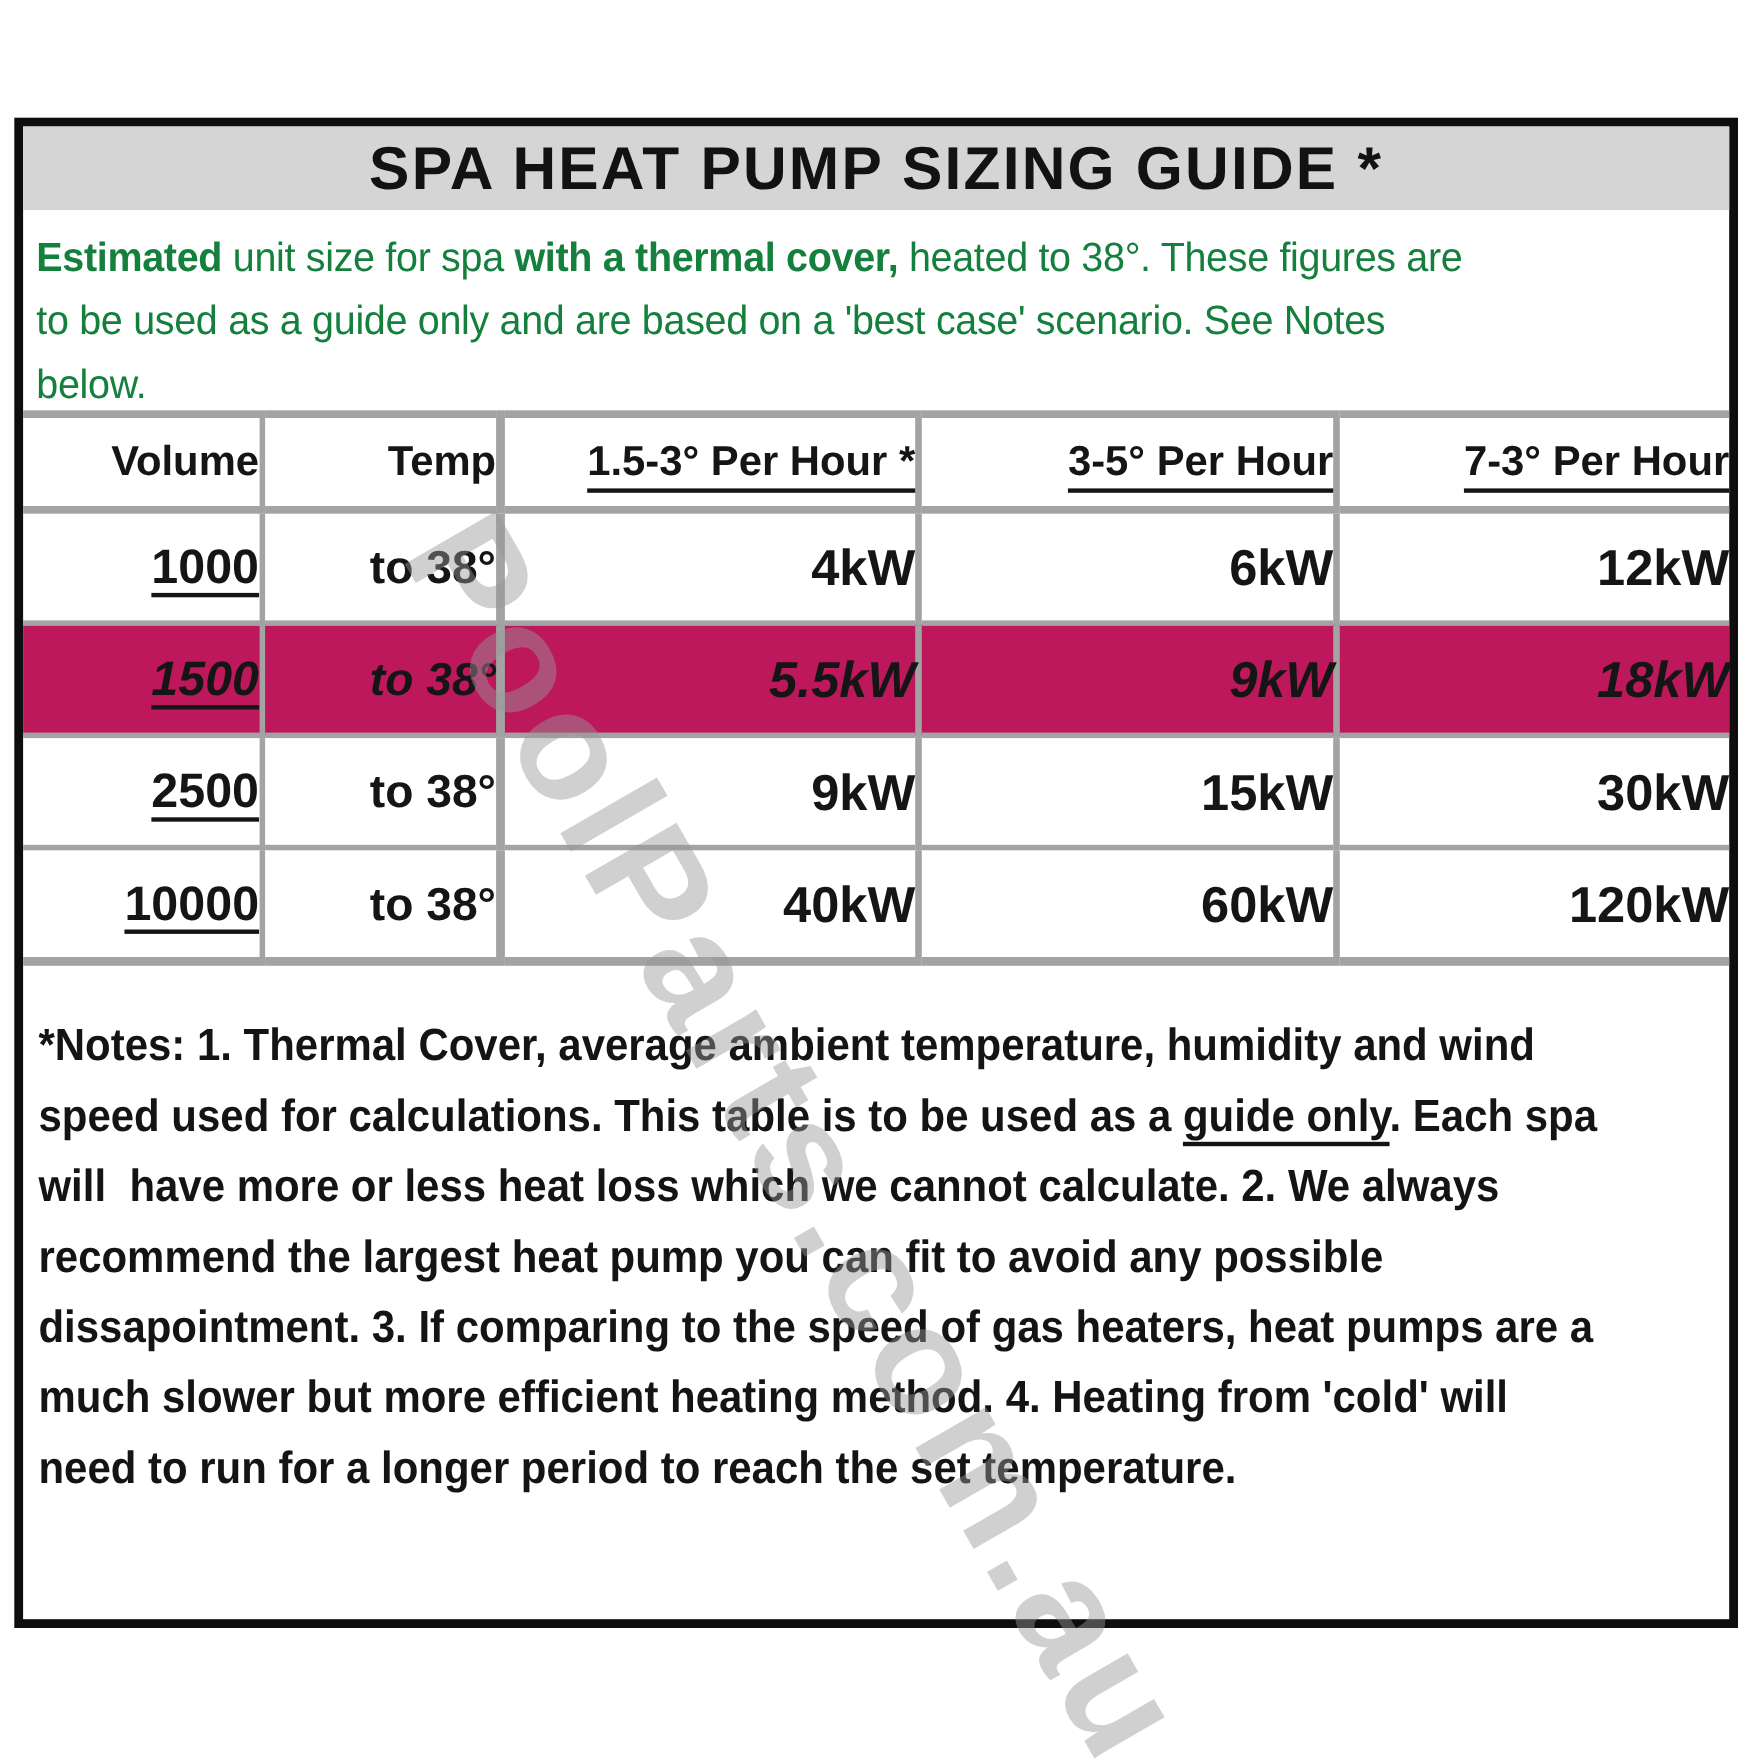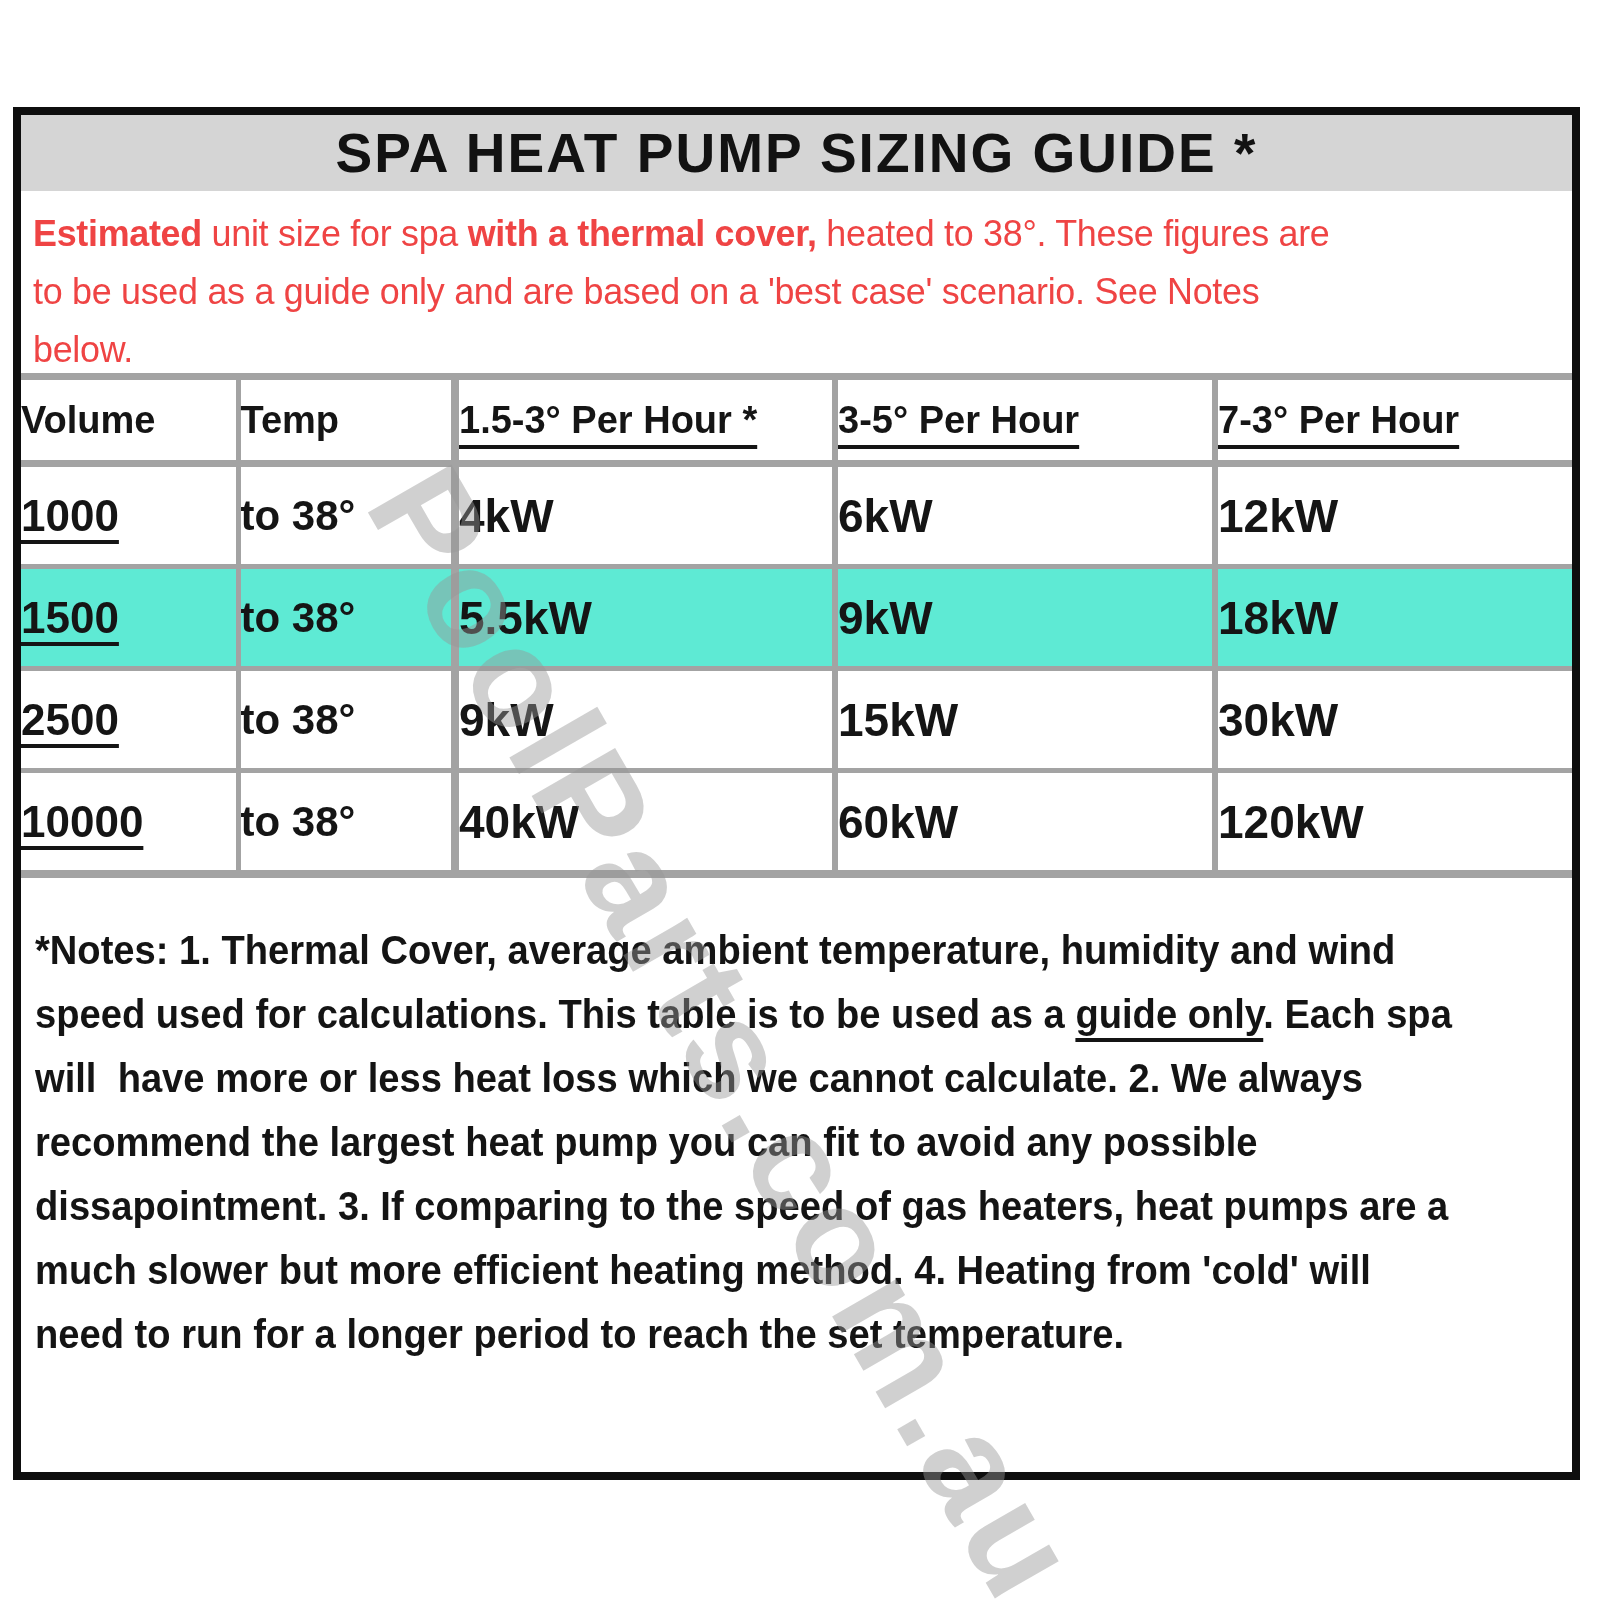--- a/index.html
+++ b/index.html
@@ -38,41 +38,41 @@
     white-space:nowrap;
   }
 
   
   .intro {
     box-sizing:border-box;
     height:182px;
     padding:14px 12px 0 12px;
     font-size:37px;
     line-height:58px;
-    color:#ef4444;
+    color:#15803d;
     letter-spacing:-0.3px;
     border-radius:20px;
   }
   .intro .tl { white-space:nowrap; transform:scaleX(0.97); transform-origin:0 50%; }
   .b { font-weight:bold; }
   .u {
     text-decoration:underline;
     text-decoration-thickness:4px;
     text-underline-offset:10px;
   }
 
   
   table.sizing {
     border-collapse:collapse;
     width:100%;
     table-layout:fixed;
   }
   .sizing th, .sizing td {
     border:5px solid #a3a3a3;
-    text-align:left;
+    text-align:right;
     vertical-align:middle;
     padding:0;
   }
   .sizing th:first-child, .sizing td:first-child { border-left:0; }
   .sizing th:last-child,  .sizing td:last-child  { border-right:0; }
   .sizing thead th {
     height:80px;
     font-size:38px;
     font-weight:bold;
     border-top-width:7px;
@@ -83,21 +83,21 @@
   .sizing th:nth-child(3), .sizing td:nth-child(3) { border-left-width:8px; }
   .sizing th:nth-child(4), .sizing td:nth-child(4) { border-left-width:6px; }
   .sizing th:nth-child(5), .sizing td:nth-child(5) { border-left-width:6px; }
   .sizing td {
     height:97px;
     font-size:46px;
     font-weight:bold;
   }
   .sizing td.vol  { font-size:44px; }
   .sizing td.temp { font-size:42px; }
-  .sizing tr.shaded td { background:#5eead4; }
+  .sizing tr.shaded td { background:#be185d;font-style:italic; }
   .sizing tbody tr:last-child td { border-bottom-width:8px; }
   .hdr-u {
     text-decoration:underline;
     text-decoration-thickness:4px;
     text-underline-offset:12px;
   }
   .vol-u {
     text-decoration:underline;
     text-decoration-thickness:4px;
     text-underline-offset:9px;

